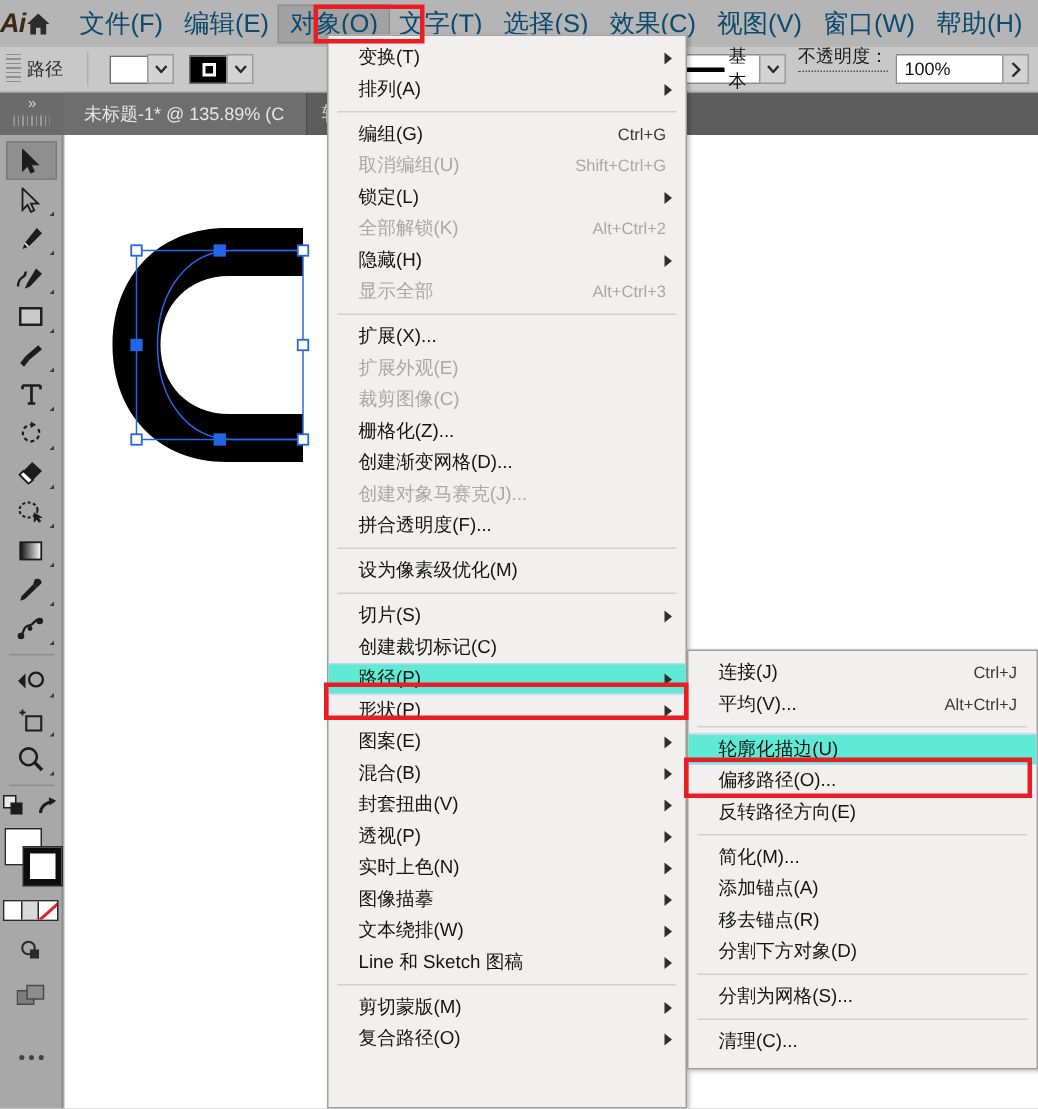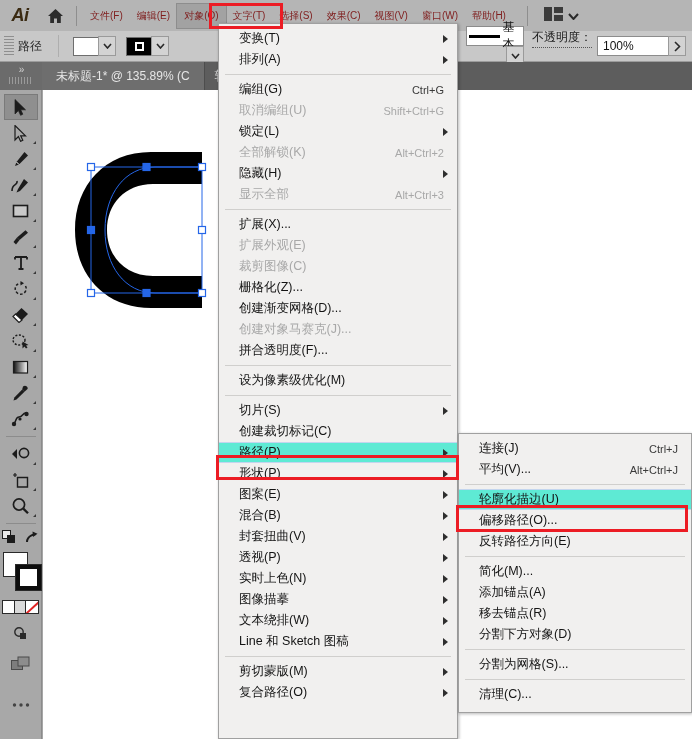--- a/index.html
+++ b/index.html
@@ -23,21 +23,21 @@
     width:40px; height:31px; display:flex; align-items:center; justify-content:center;
     color:#3a2a12; font-size:18px; font-weight:bold; font-style:italic;
     font-family:Liberation Sans, sans-serif;
     letter-spacing:-0.5px;
   }
   .home-btn{
     width:30px; height:31px; display:flex; align-items:center; justify-content:center;
   }
   .vsep{ width:1px; height:20px; background:#8e8e8e; margin:0 6px; }
   .menu-item{
-    padding:4px 7px; font-size:10px; color:#7f1d1d; white-space:nowrap;
+    padding:4px 7px; font-size:17px; color:#0c4a6e; white-space:nowrap;
     line-height:16px; cursor:default;
   }
   .menu-item.active{
     background:#a2a2a2;
     outline:1px solid #8d8d8d;
   }
   .arrange-icon{ display:flex; align-items:center; gap:5px; padding:0 10px; }
 
   
   #controlbar{
@@ -219,21 +219,21 @@
     <div class="swatch-box stroke">
       <div class="swatch-inner"></div>
     </div>
     <div class="dd-btn">
       <svg width="9" height="6" viewBox="0 0 9 6">
           <path d="M1 1 L4.5 5 L8 1" stroke="#2a2a2a" stroke-width="1.6" fill="none"></path>
         </svg>
     </div>
   </div>
   <div style="flex:1"></div>
-  <div style="display:flex;align-items:flex-end;flex-direction:column;">
+  <div style="display:flex;align-items:flex-start;">
     <div class="stroke-preview">
       <div class="stroke-line"></div>
       <span class="basic-lbl">基本</span>
     </div>
     <div class="dd-btn">
       <svg width="9" height="6" viewBox="0 0 9 6">
           <path d="M1 1 L4.5 5 L8 1" stroke="#2a2a2a" stroke-width="1.6" fill="none"></path>
         </svg>
     </div>
   </div>

